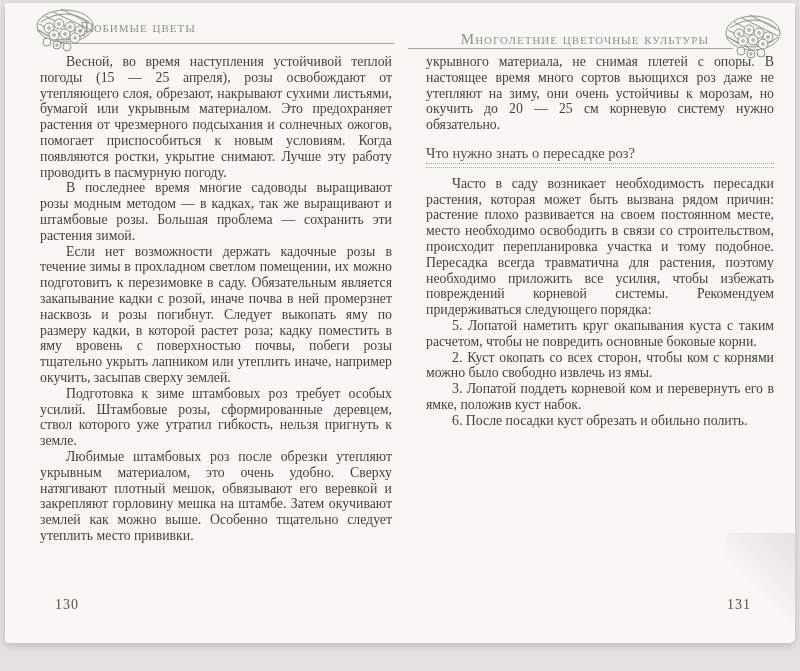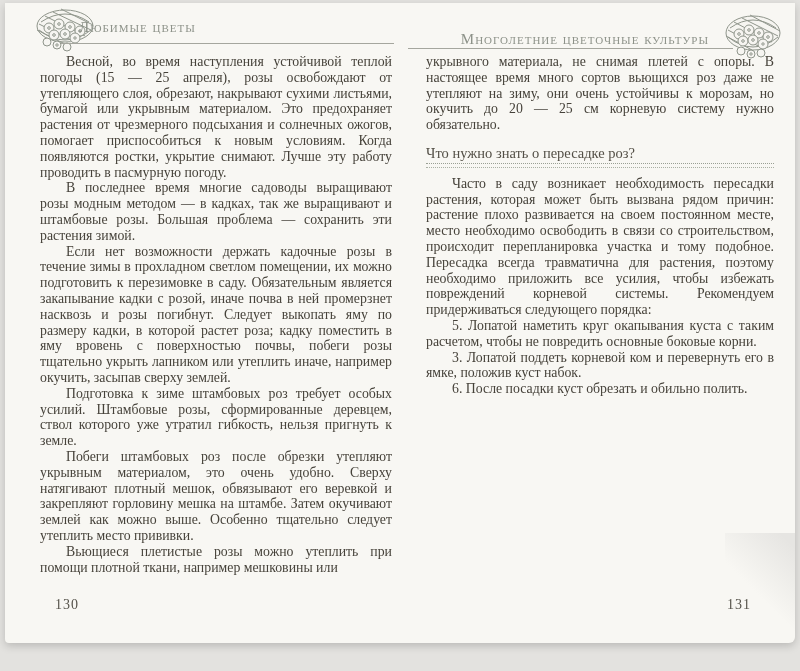--- a/index.html
+++ b/index.html
@@ -137,22 +137,21 @@
         <circle class="ln" cx="48" cy="34" r="1.2"></circle>
     </svg>
     <span class="running-head">Любимые цветы</span>
     <div class="head-rule"></div>
 
     <div class="body-text">
       <p class="indent">Весной, во время наступления устойчивой теплой погоды (15 — 25 апреля), розы освобождают от утепляющего слоя, обрезают, накрывают сухими листьями, бумагой или укрывным материалом. Это предохраняет растения от чрезмерного подсыхания и солнечных ожогов, помогает приспособиться к новым условиям. Когда появляются ростки, укрытие снимают. Лучше эту работу проводить в пасмурную погоду.</p>
       <p class="indent">В последнее время многие садоводы выращивают розы модным методом — в кадках, так же выращивают и штамбовые розы. Большая проблема — сохранить эти растения зимой.</p>
       <p class="indent">Если нет возможности держать кадочные розы в течение зимы в прохладном светлом помещении, их можно подготовить к перезимовке в саду. Обязательным является закапывание кадки с розой, иначе почва в ней промерзнет насквозь и розы погибнут. Следует выкопать яму по размеру кадки, в которой растет роза; кадку поместить в яму вровень с поверхностью почвы, побеги розы тщательно укрыть лапником или утеплить иначе, например окучить, засыпав сверху землей.</p>
       <p class="indent">Подготовка к зиме штамбовых роз требует особых усилий. Штамбовые розы, сформированные деревцем, ствол которого уже утратил гибкость, нельзя пригнуть к земле.</p>
-      <p class="indent">Побеги штамбовых роз после обрезки утепляют укрывным материалом, это очень удобно. Сверху натягивают плотный мешок, обвязывают его веревкой и закрепляют горловину мешка на штамбе. Затем окучивают землей как можно выше. Особенно тщательно следует утеплить место прививки.</p>
-      <p class="indent">Вьющиеся плетистые розы можно утеплить при помощи плотной ткани, например мешковины или</p>
+      <p class="indent">Любимые штамбовых роз после обрезки утепляют укрывным материалом, это очень удобно. Сверху натягивают плотный мешок, обвязывают его веревкой и закрепляют горловину мешка на штамбе. Затем окучивают землей как можно выше. Особенно тщательно следует утеплить место прививки.</p>
     </div>
 
     <div class="page-number">130</div>
   </div>
 
   <div class="page right">
     <span class="running-head">Многолетние цветочные культуры</span>
     <div class="head-rule"></div>
     <svg class="basket-icon" width="72" height="56" viewBox="0 0 72 56">
       <ellipse class="ln2" cx="36" cy="24" rx="27" ry="17"></ellipse>
@@ -178,20 +177,21 @@
       <circle class="ln" cx="34" cy="45" r="1.2"></circle>
         <circle class="ln" cx="46" cy="35" r="1.2"></circle>
     </svg>
 
     <div class="body-text">
       <p>укрывного материала, не снимая плетей с опоры. В настоящее время много сортов вьющихся роз даже не утепляют на зиму, они очень устойчивы к морозам, но окучить до 20 — 25 см корневую систему нужно обязательно.</p>
       <h2 class="section-heading">Что нужно знать о пересадке роз?</h2>
       <div class="dotted-rule"></div>
       <p class="indent">Часто в саду возникает необходимость пересадки растения, которая может быть вызвана рядом причин: растение плохо развивается на своем постоянном месте, место необходимо освободить в связи со строительством, происходит перепланировка участка и тому подобное. Пересадка всегда травматична для растения, поэтому необходимо приложить все усилия, чтобы избежать повреждений корневой системы. Рекомендуем придерживаться следующего порядка:</p>
       <p class="indent">5. Лопатой наметить круг окапывания куста с таким расчетом, чтобы не повредить основные боковые корни.</p>
+      <p class="indent">2. Куст окопать со всех сторон, чтобы ком с корнями можно было свободно извлечь из ямы.</p>
       <p class="indent">3. Лопатой поддеть корневой ком и перевернуть его в ямке, положив куст набок.</p>
       <p class="indent">6. После посадки куст обрезать и обильно полить.</p>
     </div>
 
     <div class="page-number">131</div>
   </div>
 
 </div>
 
 </body></html>

